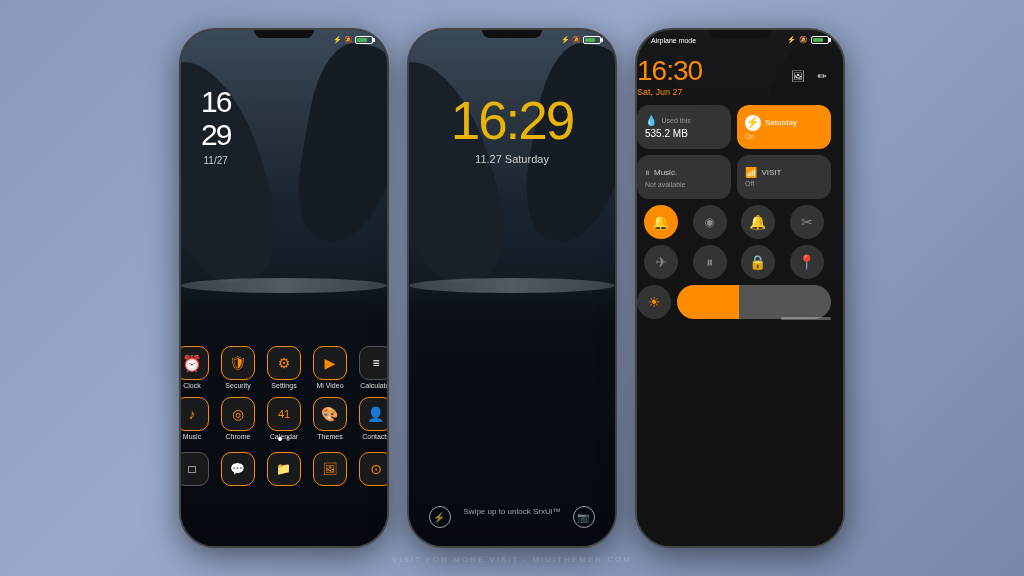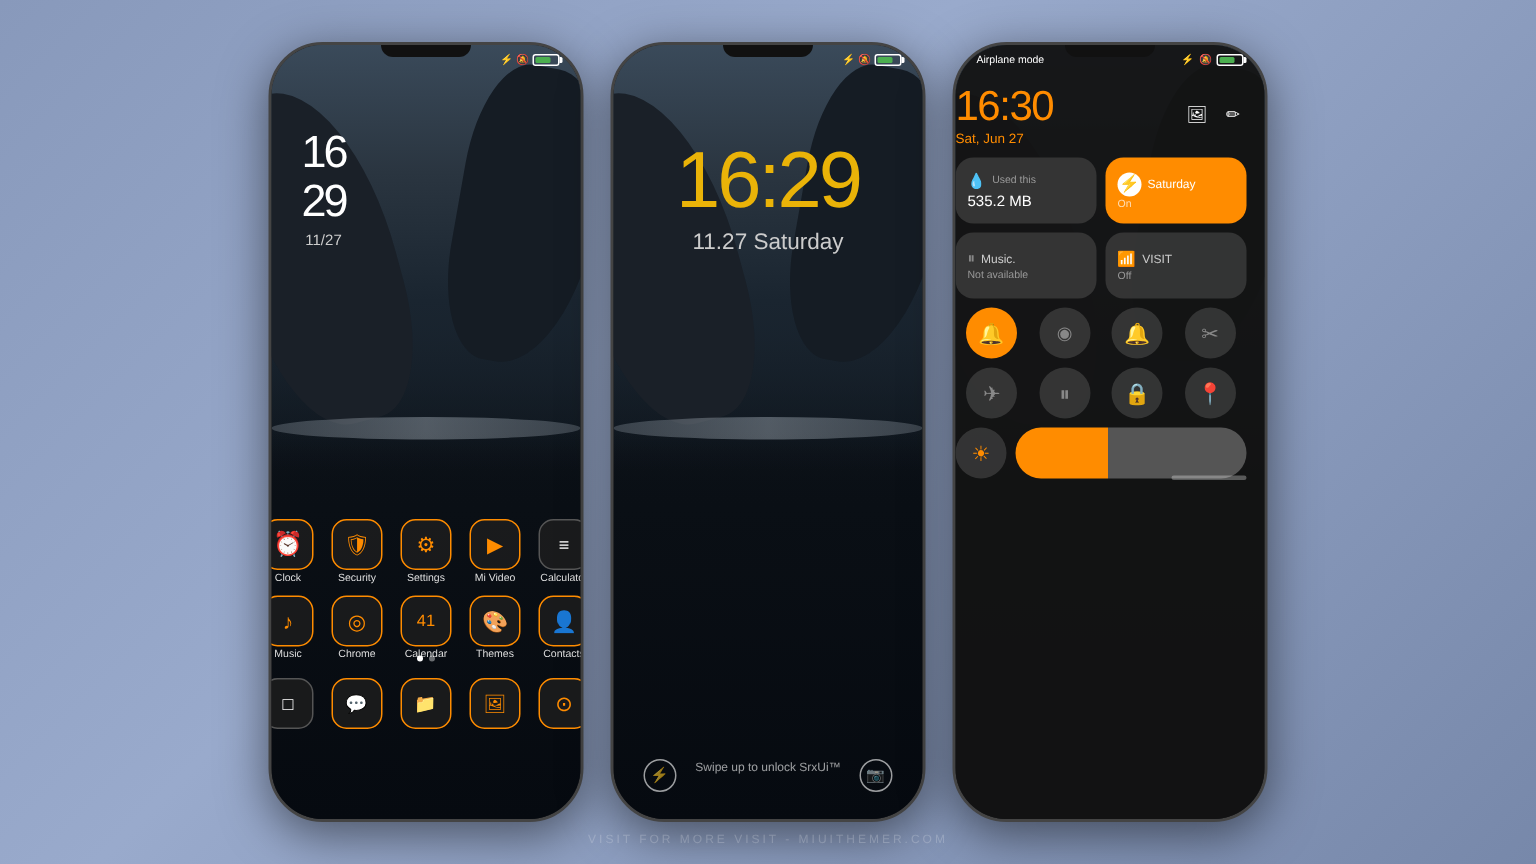--- a/index.html
+++ b/index.html
@@ -203,21 +203,21 @@
       align-items: center;
       z-index: 5;
     }
     .phone2 .clock-time {
       font-size: 53px;
       font-weight: 400;
       color: #eab308;
       letter-spacing: -2px;
     }
     .phone2 .clock-date-sub {
-      font-size: 15px;
+      font-size: 11px;
       color: #ccc;
       margin-top: 2px;
     }
     .phone2 .bottom-bar {
       position: absolute;
       bottom: 18px; left: 20px; right: 20px;
       display: flex;
       justify-content: space-between;
       align-items: center;
       z-index: 5;

